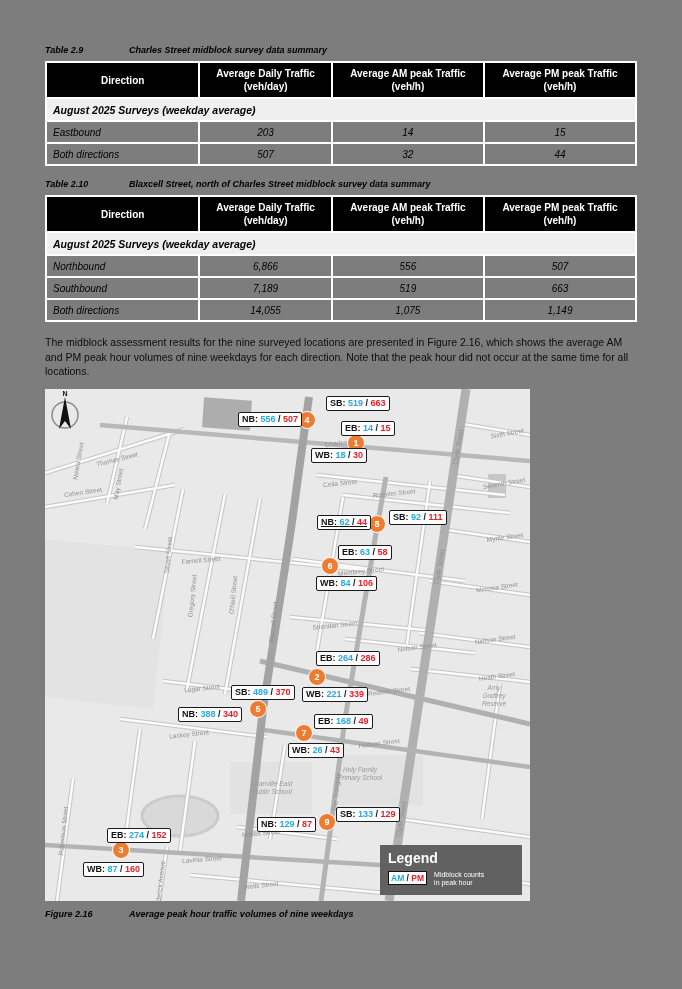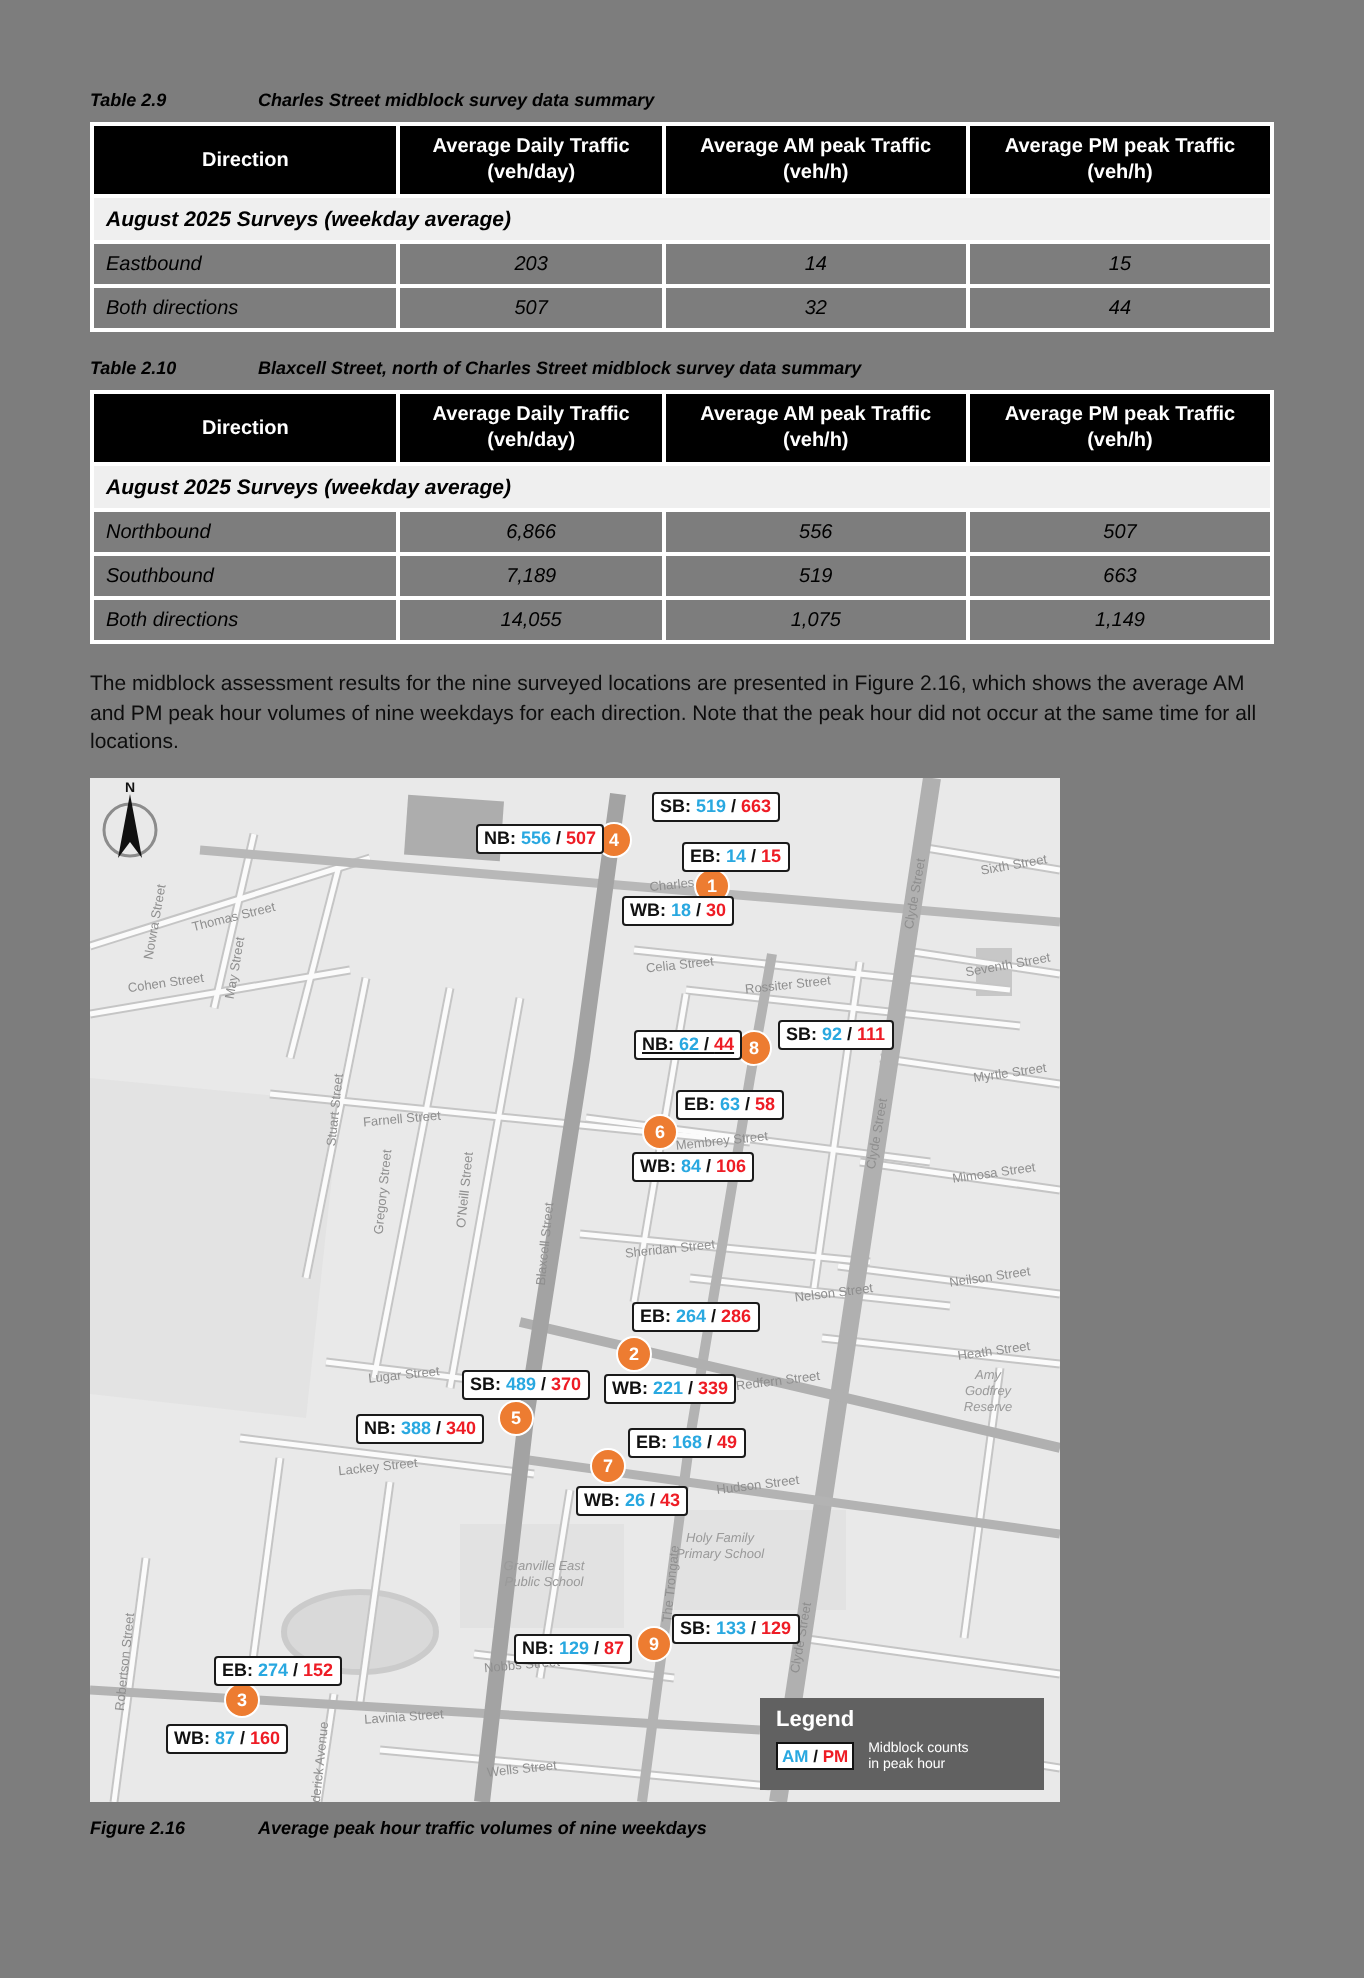--- a/index.html
+++ b/index.html
@@ -33,21 +33,21 @@
      padding:0 3px;font-size:9px;font-weight:bold;color:#111;white-space:nowrap;line-height:13px;z-index:3;}
   .cl-am{color:var(--am,#29a8e0);}
   .cl-pm{color:var(--pm,#ee1c25);}
   .marker{position:absolute;width:16px;height:16px;border-radius:50%;background:var(--marker,#ed7c31);
      border:1px solid #fff;color:#fff;font-size:9px;font-weight:bold;display:flex;align-items:center;
      justify-content:center;transform:translate(-50%,-50%);z-index:2;}
   .north{position:absolute;left:12px;top:18px;z-index:2;}
 
   .legend{position:absolute;right:8px;bottom:6px;width:126px;background:var(--legend-bg,#616161);
      color:#fff;padding:5px 8px 7px 8px;z-index:4;}
-  .legend-title{font-size:11px;font-weight:bold;margin-bottom:5px;}
+  .legend-title{font-size:14px;font-weight:bold;margin-bottom:5px;}
   .legend-row{display:flex;gap:7px;align-items:flex-start;}
   .legend-chip{background:#fff;border:1px solid #111;padding:0 2px;font-size:8.5px;font-weight:bold;
      color:#111;white-space:nowrap;line-height:12px;}
   .legend-desc{font-size:7px;line-height:1.25;white-space:pre-line;}
 
   .fig-caption{margin-top:8px;}
   .footer{position:absolute;left:45px;right:42px;bottom:10px;display:flex;justify-content:flex-end;
      align-items:baseline;gap:26px;font-size:7.5px;color:#1f1f1f;}
 </style>
 </head>

